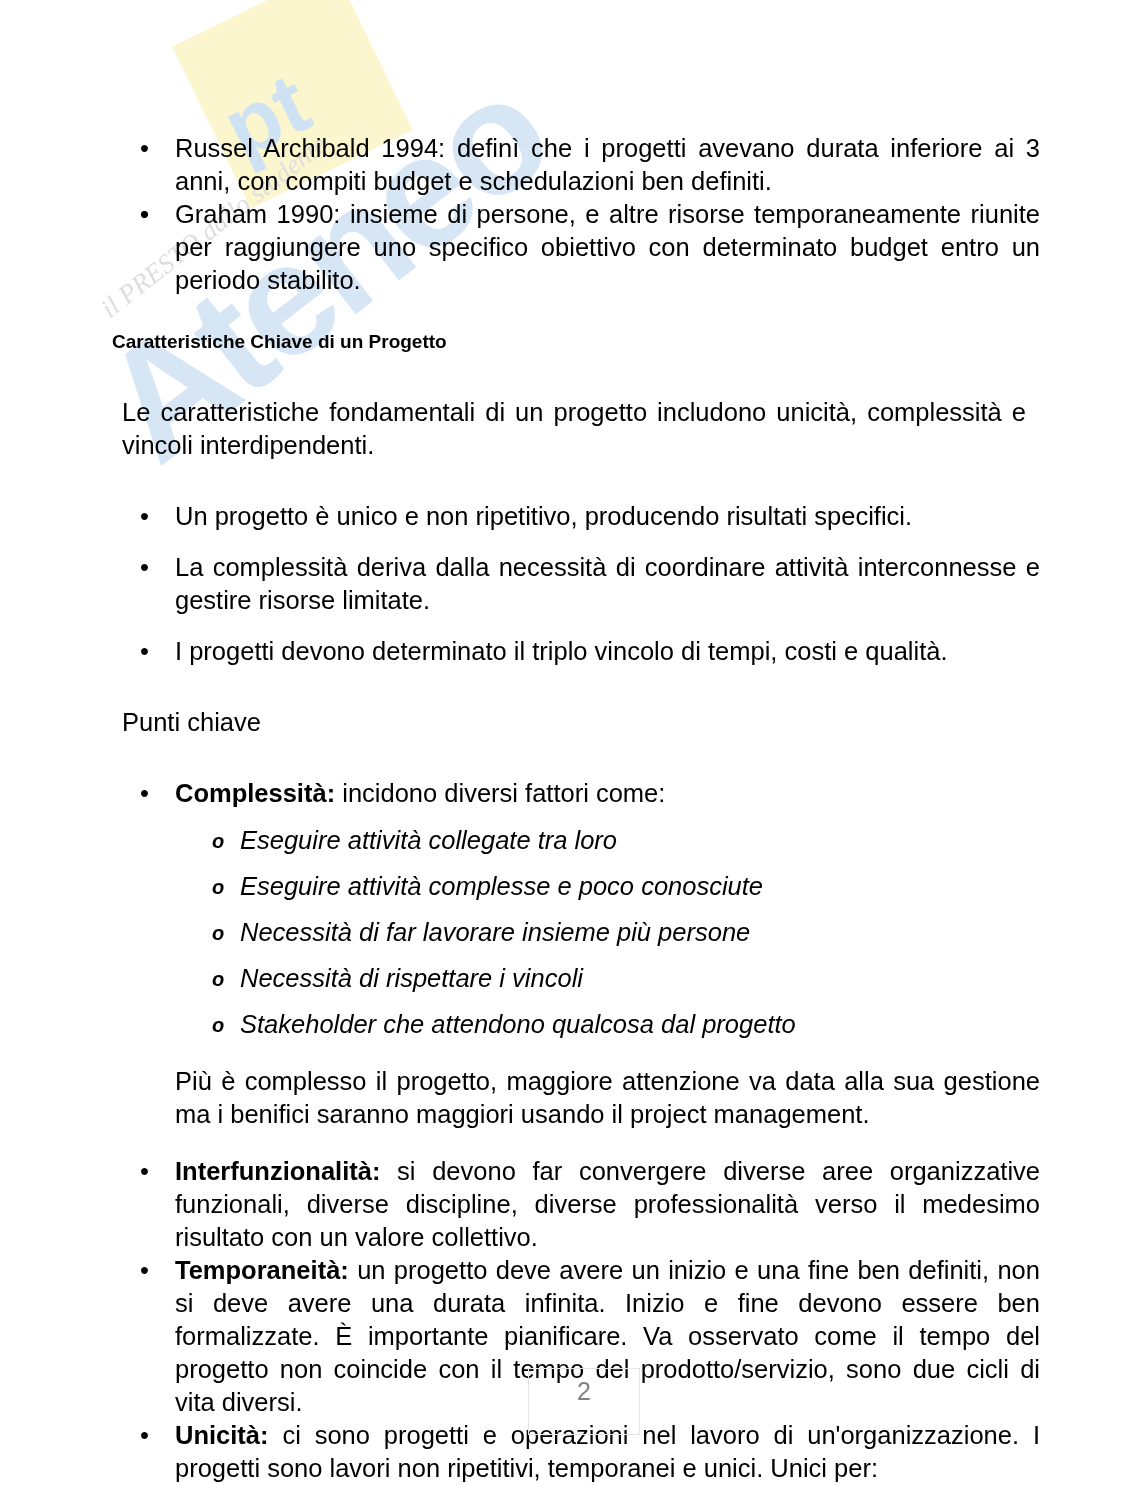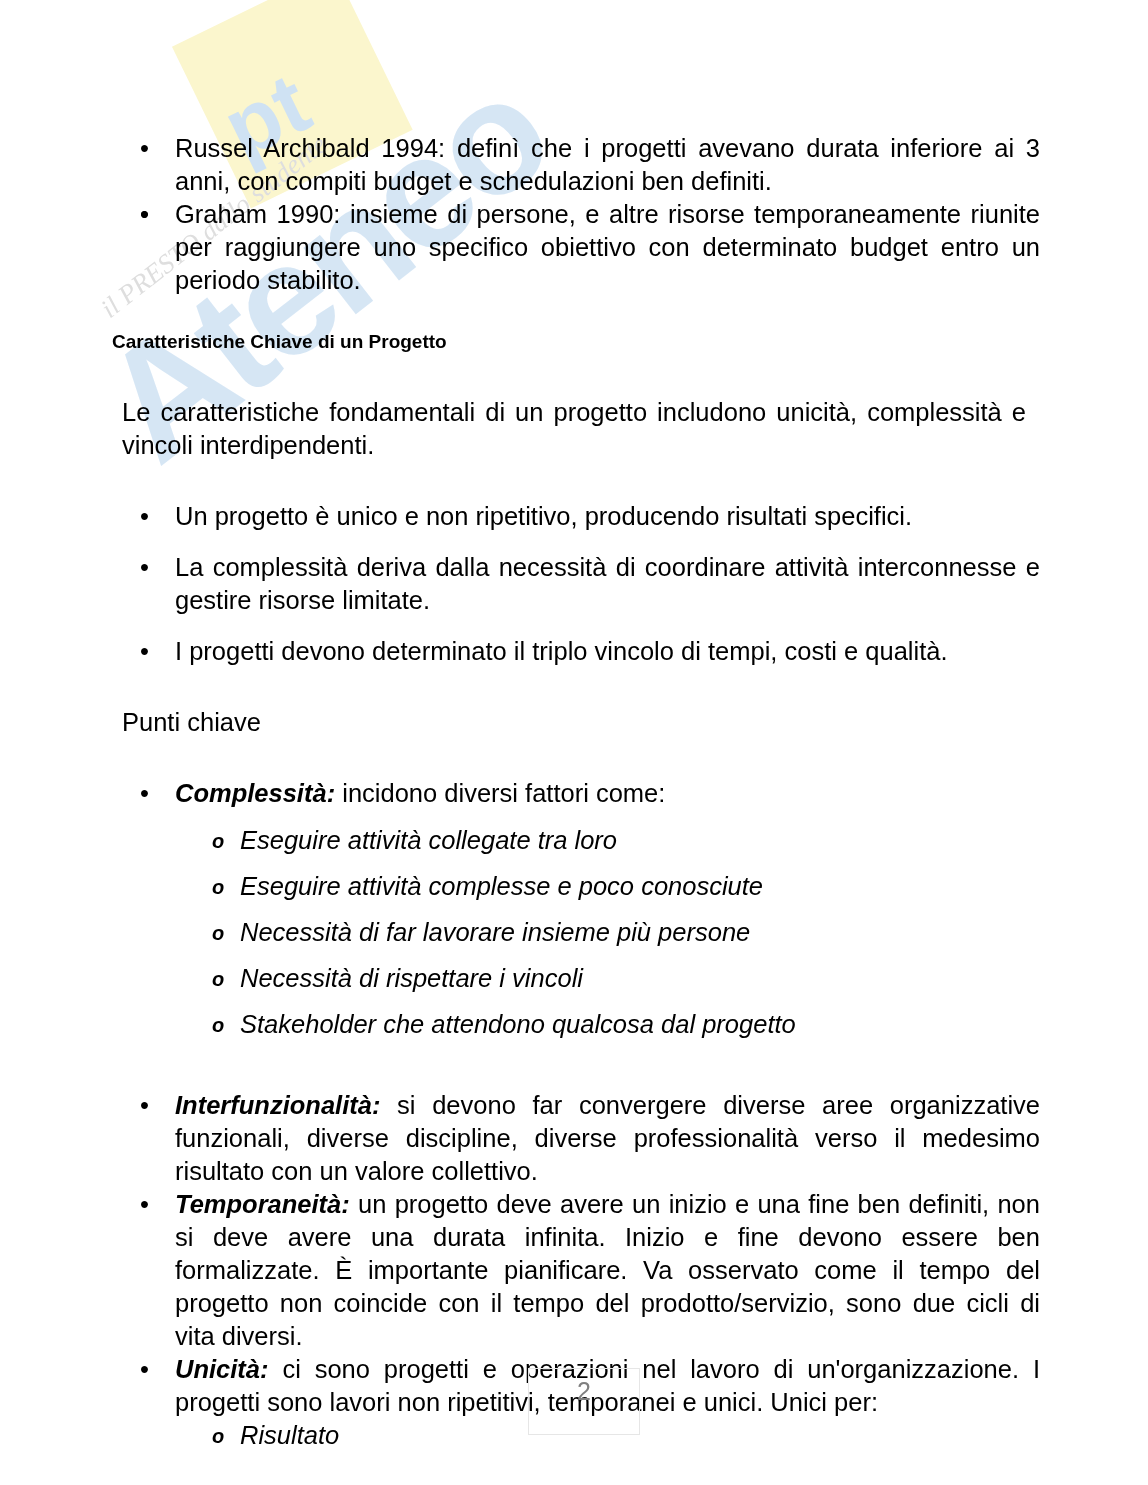--- a/index.html
+++ b/index.html
@@ -149,21 +149,21 @@
   .sp-24 { height: 24px; }
 
   .indent-para {
     margin-left: 67px;
     font-size: 25.5px;
     line-height: 33px;
     text-align: justify;
     width: 865px;
   }
 
-  b { font-weight: bold; font-style: italic; }
+  b { font-weight: bold; }
 
   
   .footer-box {
     position: absolute;
     left: 528px;
     top: 1368px;
     width: 112px;
     height: 67px;
     border: 1px solid #e6e6e6;
     box-sizing: border-box;
@@ -270,20 +270,21 @@
         <span>Necessità di rispettare i vincoli</span>
       </li>
       <li style="margin-top:13px">
         <span class="bullet-o">o</span>
         <span>Stakeholder che attendono qualcosa dal progetto</span>
       </li>
     </ul>
 
     <div class="sp-24"></div>
 
+    <div class="indent-para">Più è complesso il progetto, maggiore attenzione va data alla sua gestione ma i benifici saranno maggiori usando il project management.</div>
 
     <div class="sp-24"></div>
 
     <ul class="l1">
       <li>
         <span class="bullet">•</span>
         <b>Interfunzionalità:</b><span> si devono far convergere diverse aree organizzative funzionali, diverse discipline, diverse professionalità verso il medesimo risultato con un valore collettivo.</span>
       </li>
       <li>
         <span class="bullet">•</span>

